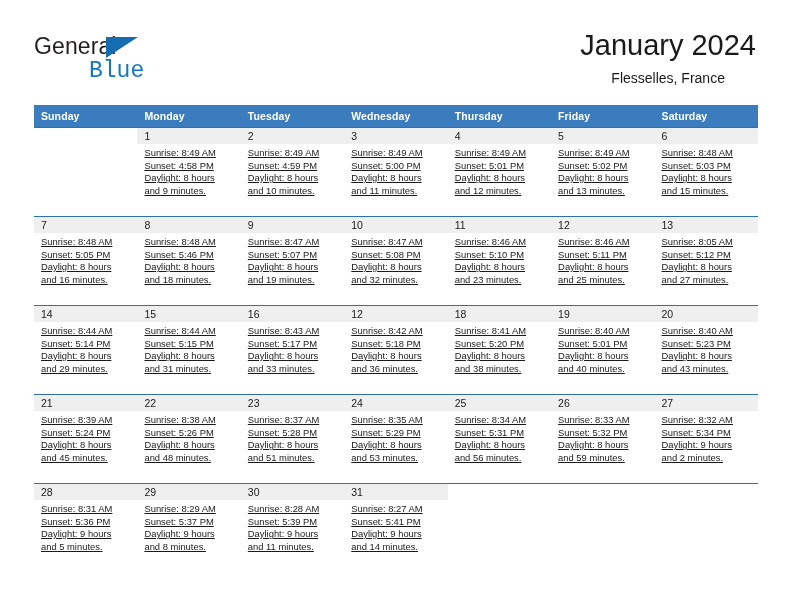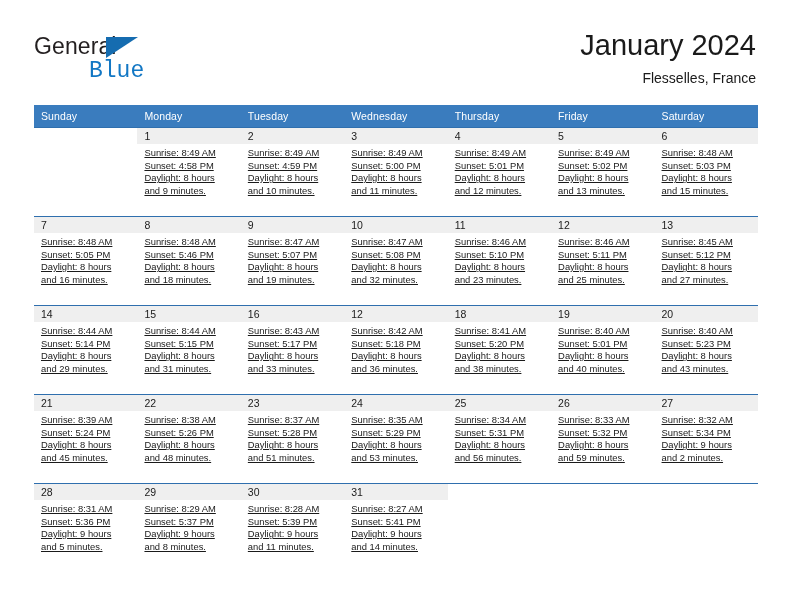--- a/index.html
+++ b/index.html
@@ -60,21 +60,21 @@
     top: 25px;
     font-size: 23px;
     color: #1277c4;
     font-family: Liberation Mono, monospace;
   }
 
   .title-block {
     position: absolute;
     right: 36px;
     top: 28px;
-    text-align: right;
+    text-align: center;
   }
   .cal-title {
     font-size: 29px;
     color: #1a1a1a;
     line-height: 34px;
     white-space: nowrap;
   }
   .cal-subtitle {
     font-size: 14px;
     color: #1a1a1a;
@@ -91,21 +91,21 @@
     width: 724px;
     border-collapse: collapse;
     table-layout: fixed;
   }
   .calendar col { width: 103.43px; }
 
   thead th {
     background: #3a7cbe;
     color: #ffffff;
     font-size: 10.5px;
-    font-weight: normal;
+    font-weight: bold;
     text-align: left;
     padding: 5px 0 5px 7px;
     height: 10px;
     vertical-align: middle;
     letter-spacing: 0.1px;
   }
 
   tbody td {
     vertical-align: top;
     padding: 0;
@@ -296,21 +296,21 @@
           <div class="cell-body">
             <div>Sunrise: 8:46 AM</div>
             <div>Sunset: 5:11 PM</div>
             <div>Daylight: 8 hours</div>
             <div>and 25 minutes.</div>
           </div>
         </td>
         <td>
           <div class="daynum-band">13</div>
           <div class="cell-body">
-            <div>Sunrise: 8:45 AM</div>
+            <div>Sunrise: 8:05 AM</div>
             <div>Sunset: 5:12 PM</div>
             <div>Daylight: 8 hours</div>
             <div>and 27 minutes.</div>
           </div>
         </td>
       </tr>
 
       <tr class="week-row">
         <td>
           <div class="daynum-band">14</div>

